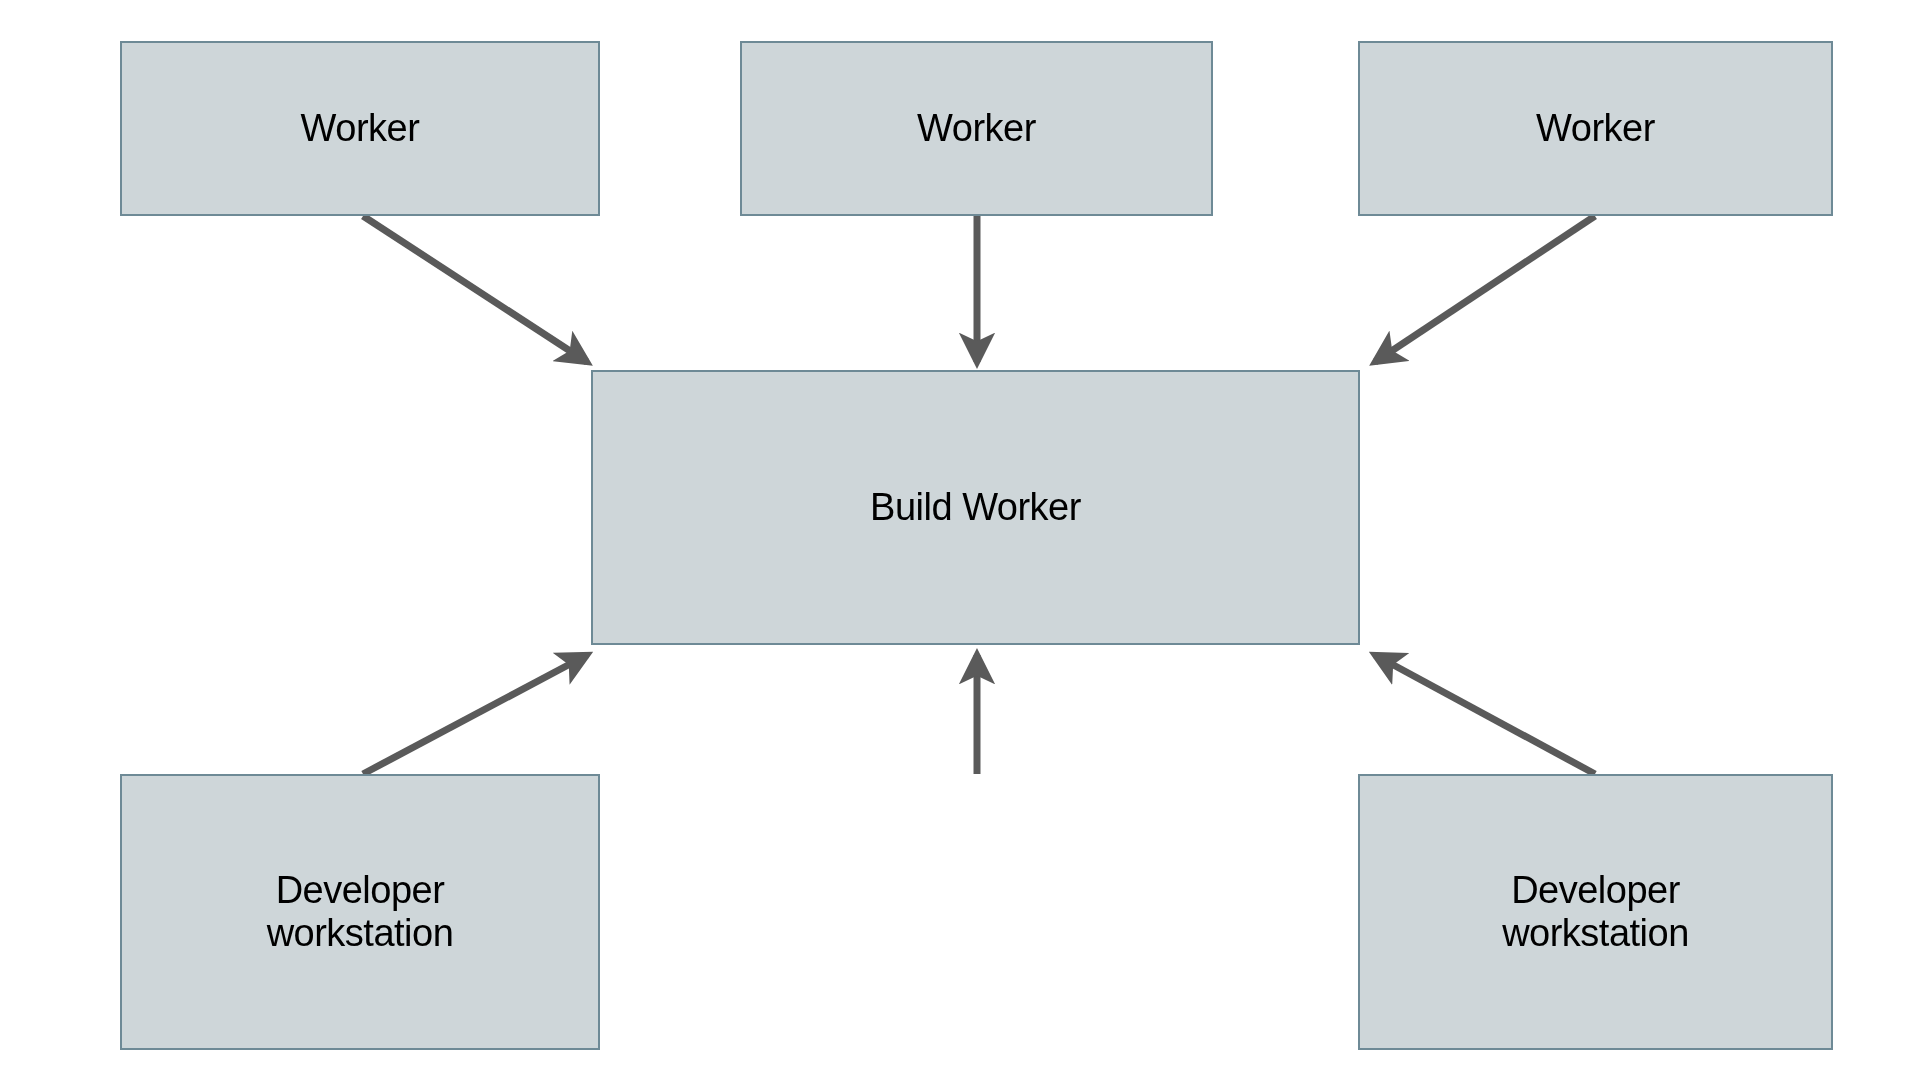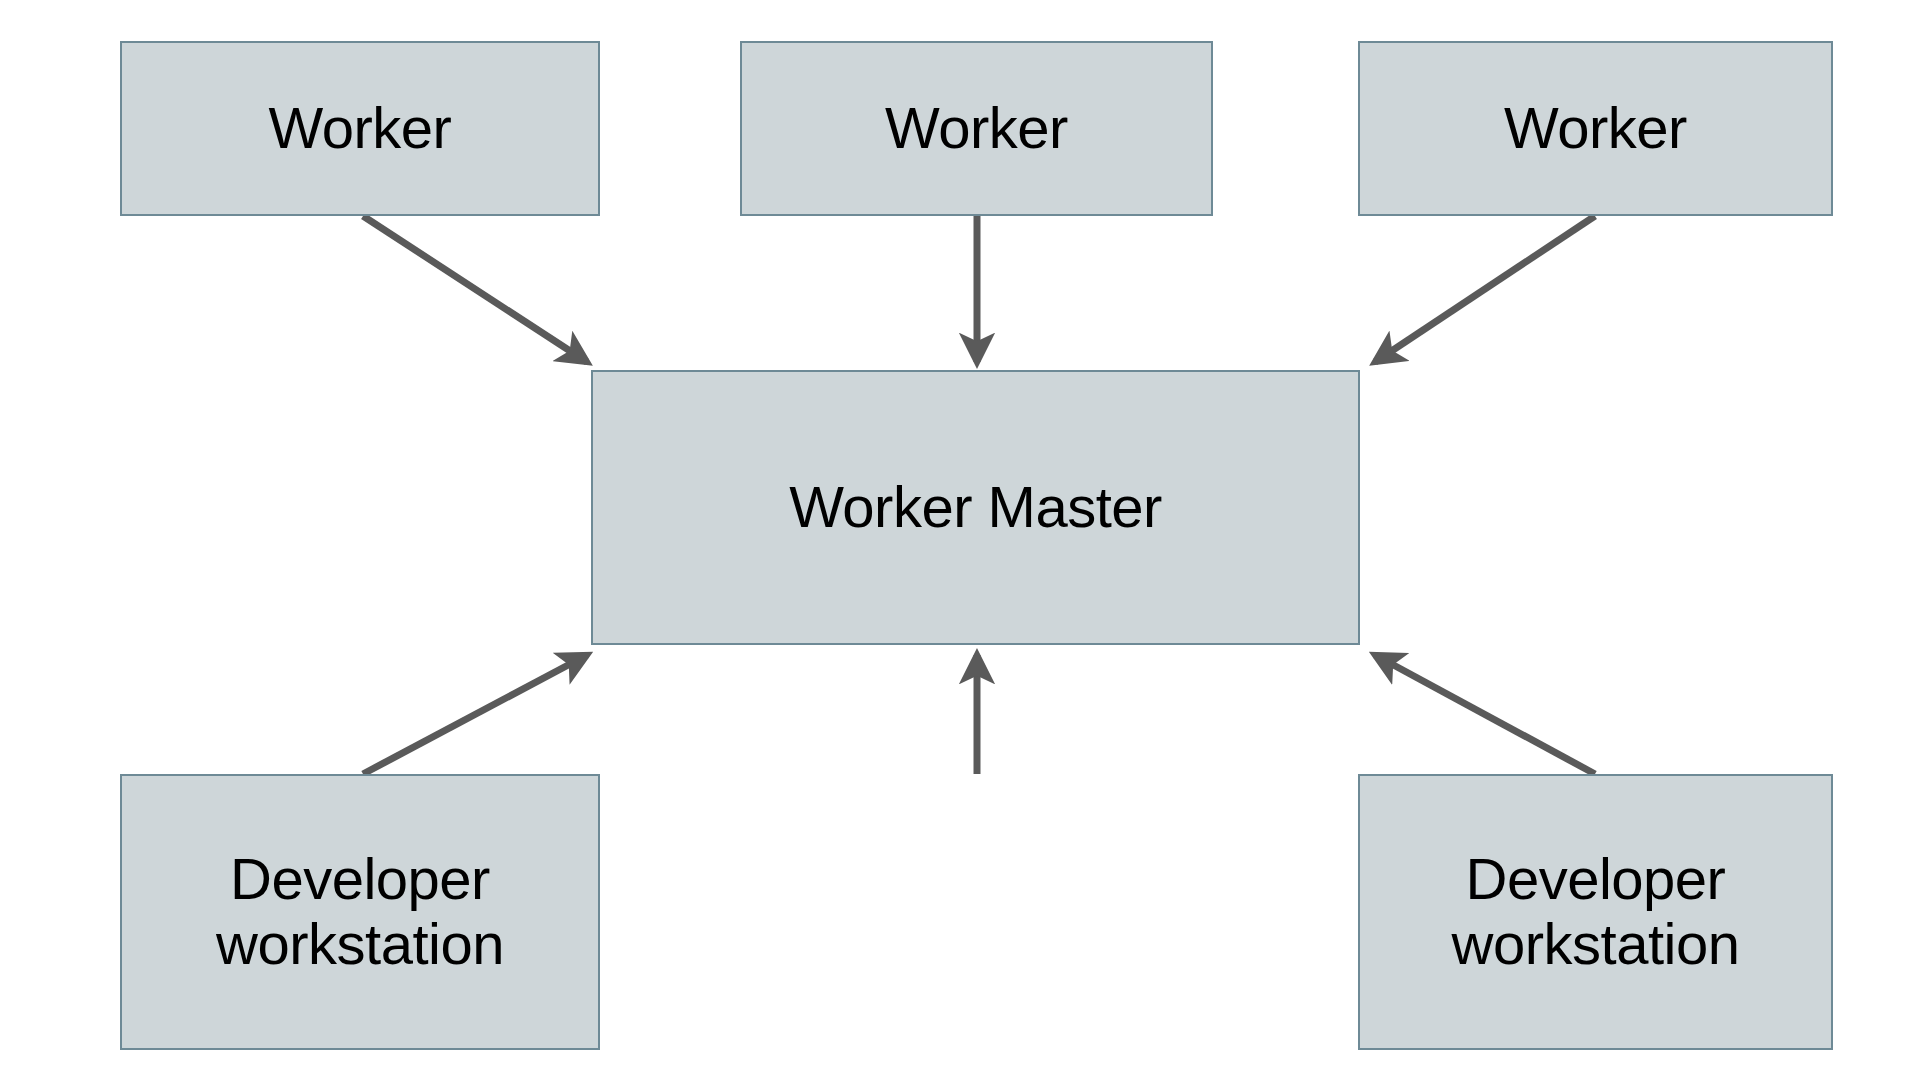--- a/index.html
+++ b/index.html
@@ -32,21 +32,21 @@
     background: #ced6d9;
     border: 2px solid #6e8a96;
     display: flex;
     align-items: center;
     justify-content: center;
     text-align: center;
   }
   .node-label {
     color: #000000;
     font-family: "Liberation Sans", sans-serif;
-    font-size: 58px;
+    font-size: 38px;
     line-height: 1.12;
     font-weight: 400;
     letter-spacing: -0.5px;
     white-space: pre-line;
   }
   
   #node-worker-left   { left: 120px; top: 41px;  width: 480px; height: 175px; }
   #node-worker-mid    { left: 740px; top: 41px;  width: 473px; height: 175px; }
   #node-worker-right  { left: 1358px; top: 41px; width: 475px; height: 175px; }
   #node-build-master  { left: 591px; top: 370px; width: 769px; height: 275px; }
@@ -97,21 +97,21 @@
 
   <div class="node" id="node-worker-mid">
     <span class="node-label">Worker</span>
   </div>
 
   <div class="node" id="node-worker-right">
     <span class="node-label">Worker</span>
   </div>
 
   <div class="node" id="node-build-master">
-    <span class="node-label">Worker Master</span>
+    <span class="node-label">Build Worker</span>
   </div>
 
   <div class="node" id="node-dev-left">
     <span class="node-label">Developer
 workstation</span>
   </div>
 
 
   <div class="node" id="node-dev-right">
     <span class="node-label">Developer

